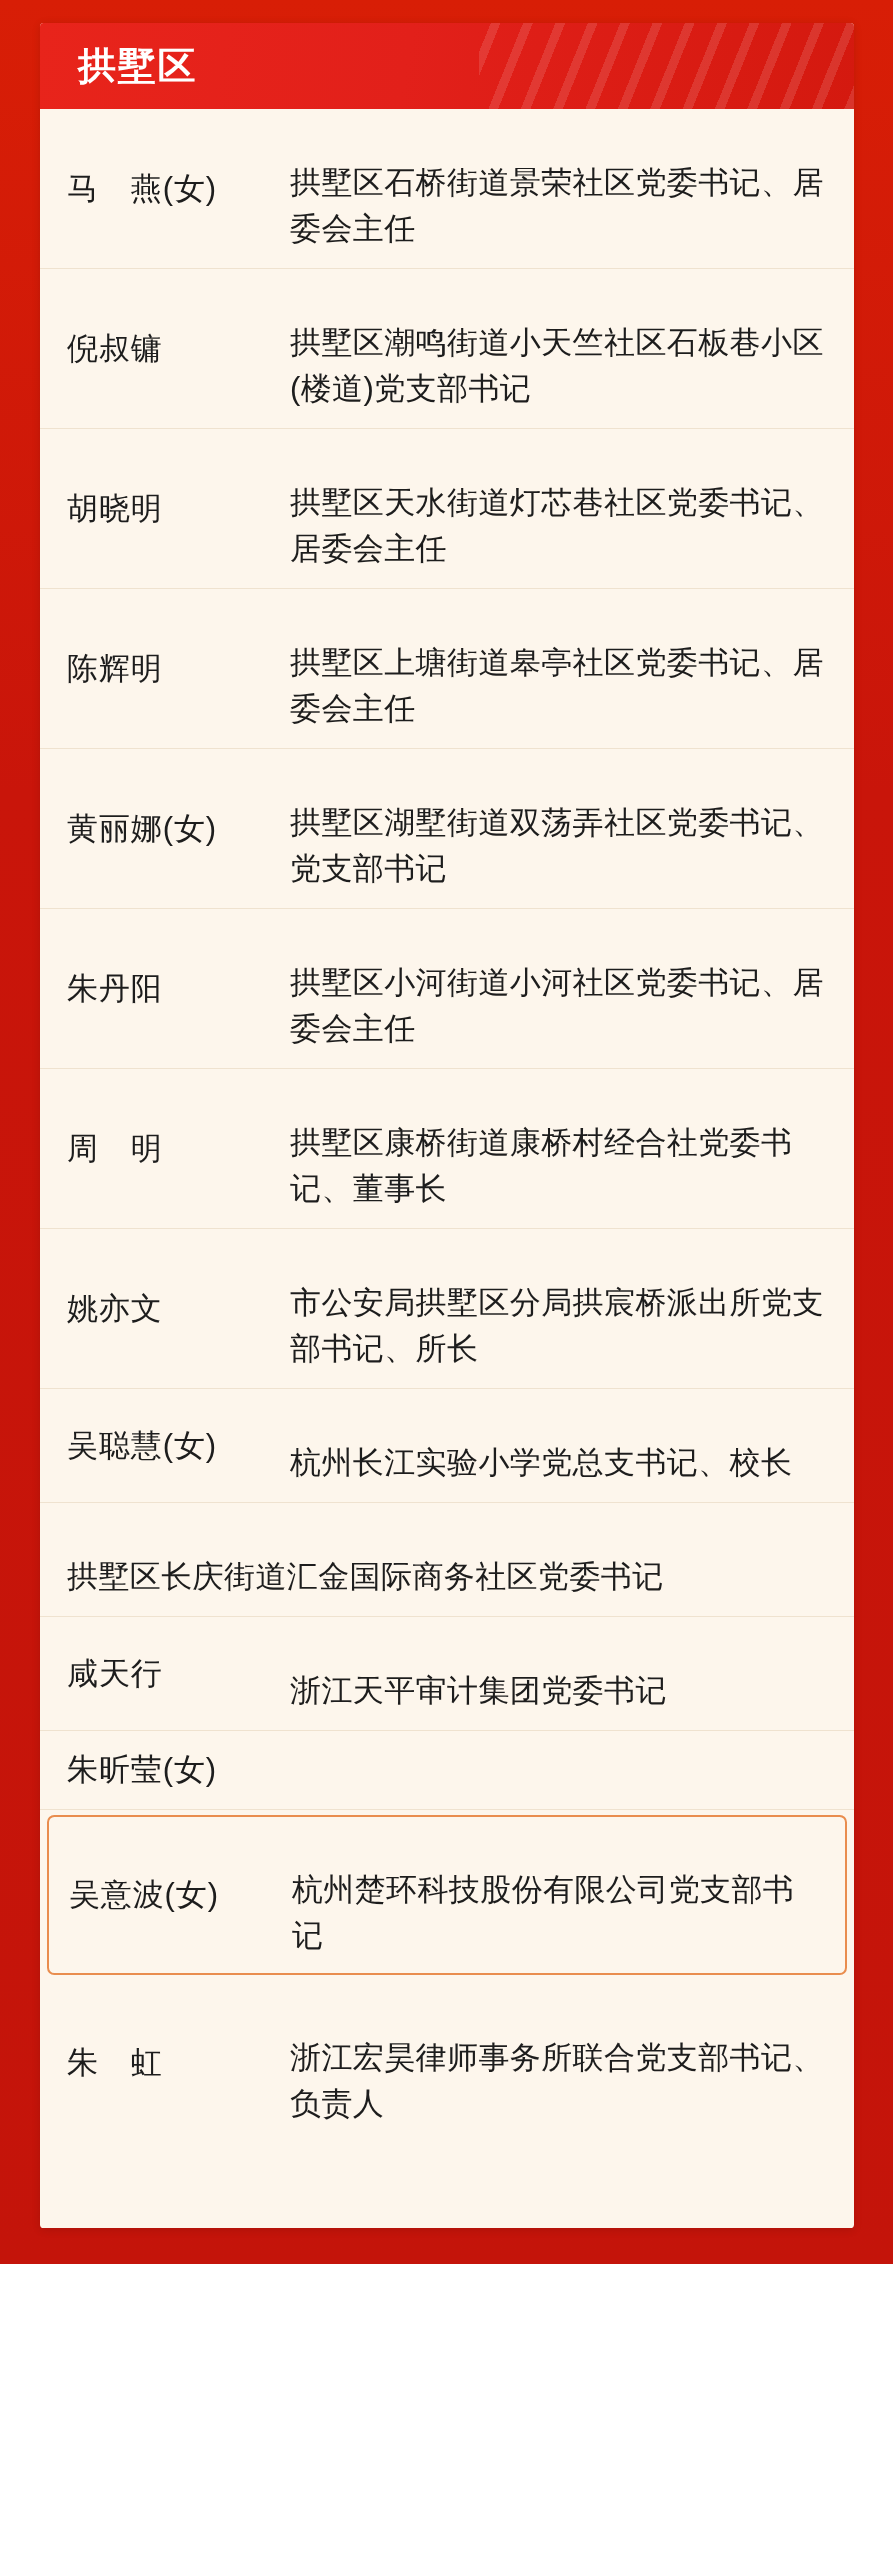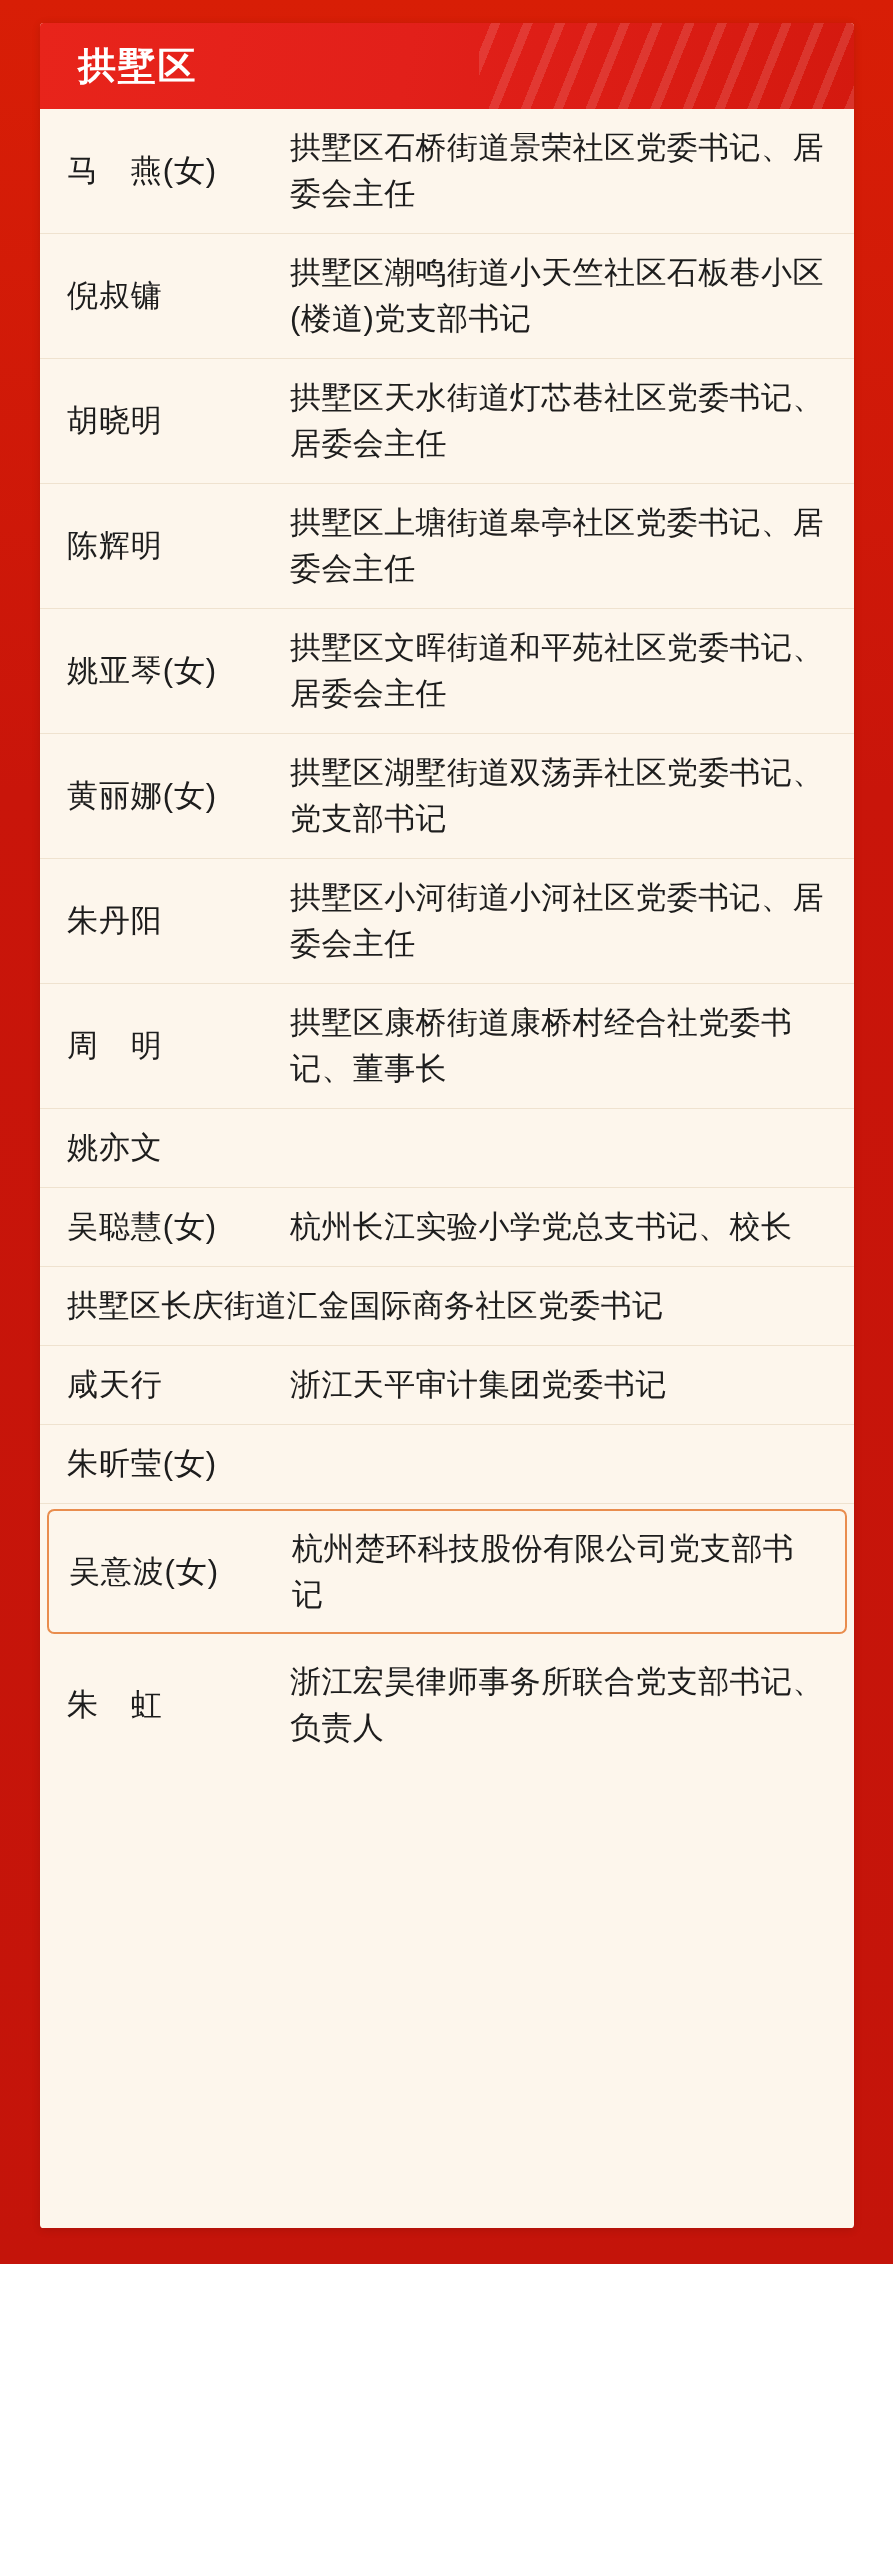--- a/index.html
+++ b/index.html
@@ -83,20 +83,21 @@
     letter-spacing: 0.9px;
     padding-right: 9px;
     white-space: pre;
   }
   .desc {
     flex: 1 1 auto;
     color: #1d1d1d;
     font-size: 31px;
     line-height: 46px;
     letter-spacing: 0.4px;
+    margin-top: 35px;
   }
   .row.highlight {
     border: 2.7px solid #e98d4e;
     border-radius: 7.2px;
     margin: 5.4px 7.2px 9px 7.2px;
     padding: 14.3px 19.7px 14.3px 19.7px;
     background: #fdf6ec;
   }
 </style>
 </head>
@@ -125,42 +126,39 @@
       <div class="row">
         <div class="name">胡晓明</div>
         <div class="desc">拱墅区天水街道灯芯巷社区党委书记、居委会主任</div>
       </div>
 
       <div class="row">
         <div class="name">陈辉明</div>
         <div class="desc">拱墅区上塘街道皋亭社区党委书记、居委会主任</div>
       </div>
 
-      <div class="row">
-        <div class="name">姚亚琴(女)</div>
-        <div class="desc">拱墅区文晖街道和平苑社区党委书记、居委会主任</div>
-      </div>
 
       <div class="row">
         <div class="name">黄丽娜(女)</div>
         <div class="desc">拱墅区湖墅街道双荡弄社区党委书记、党支部书记</div>
       </div>
 
       <div class="row">
         <div class="name">朱丹阳</div>
         <div class="desc">拱墅区小河街道小河社区党委书记、居委会主任</div>
       </div>
 
       <div class="row">
         <div class="name">周　明</div>
         <div class="desc">拱墅区康桥街道康桥村经合社党委书记、董事长</div>
       </div>
 
       <div class="row">
         <div class="name">姚亦文</div>
+        <div class="desc">市公安局拱墅区分局拱宸桥派出所党支部书记、所长</div>
       </div>
 
 
       <div class="row">
         <div class="name">吴聪慧(女)</div>
         <div class="desc">杭州长江实验小学党总支书记、校长</div>
       </div>
 
       <div class="row">
         <div class="desc">拱墅区长庆街道汇金国际商务社区党委书记</div>

